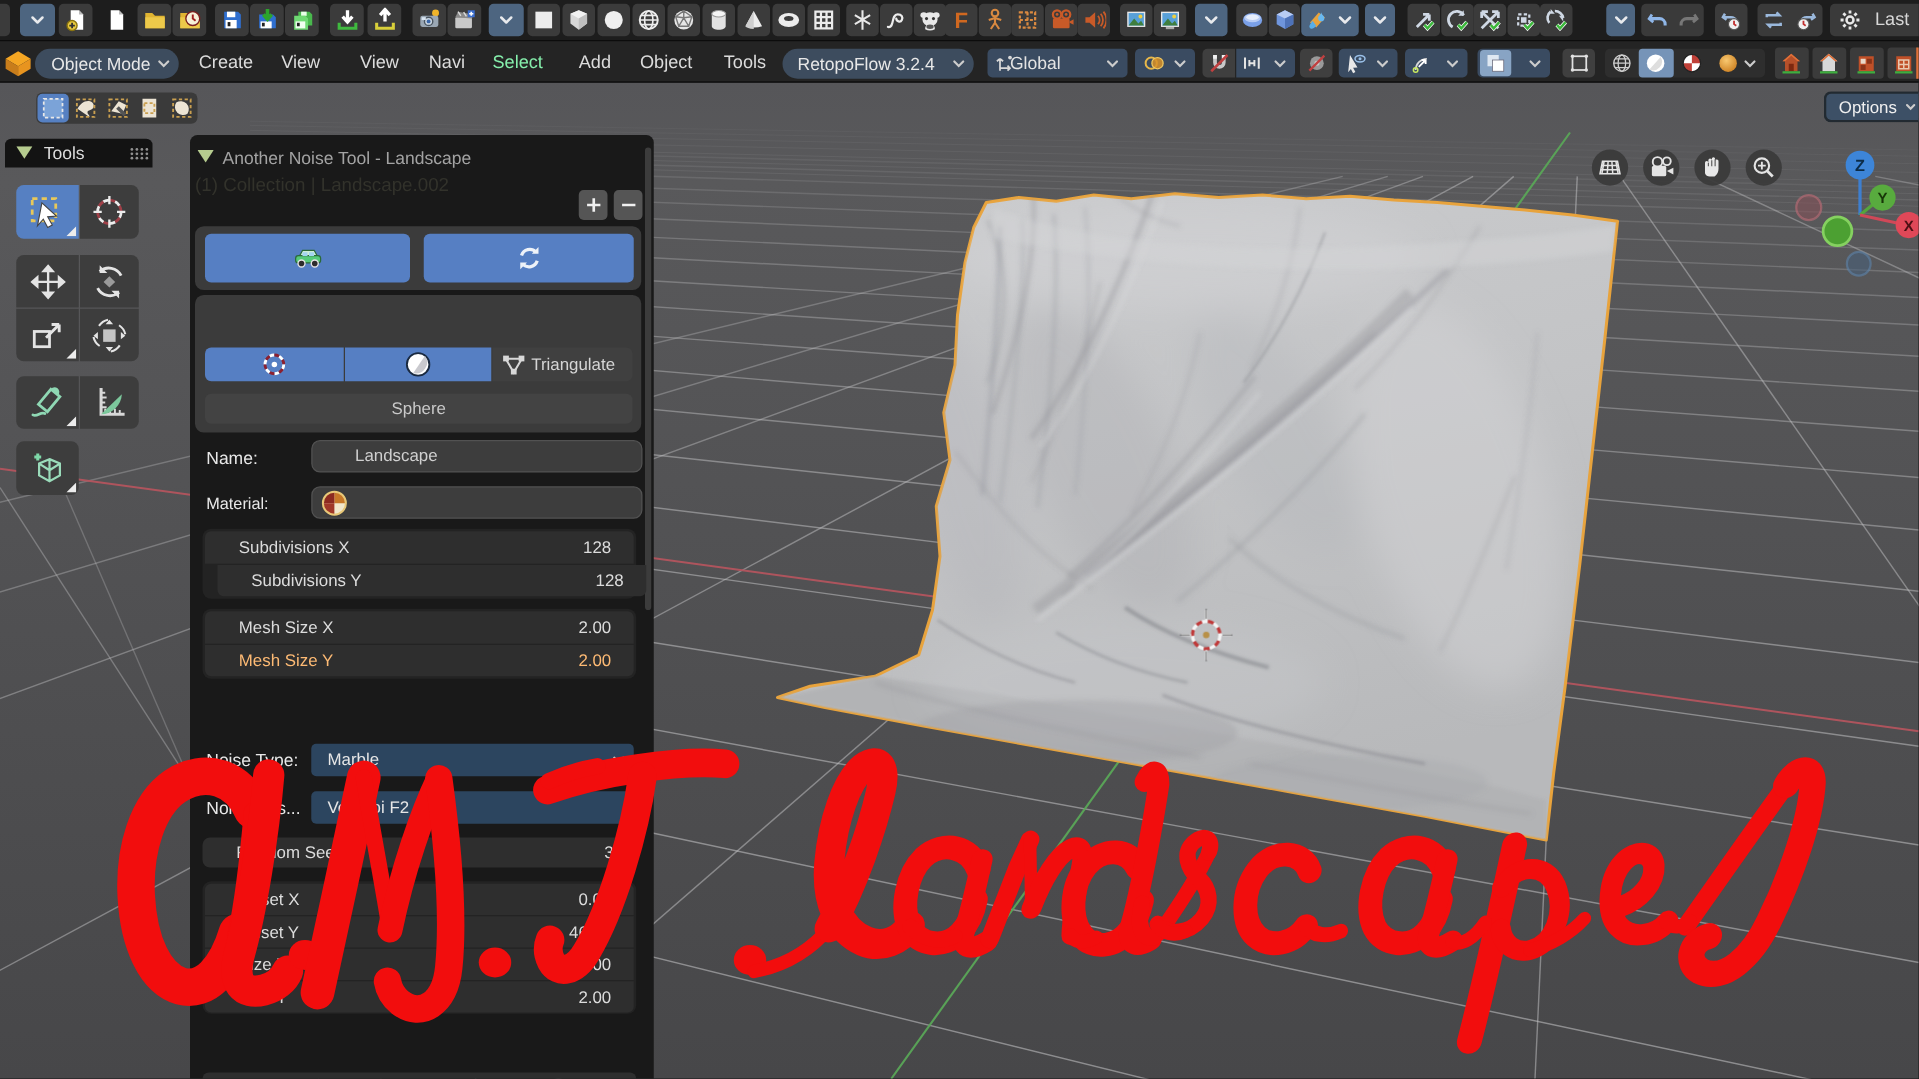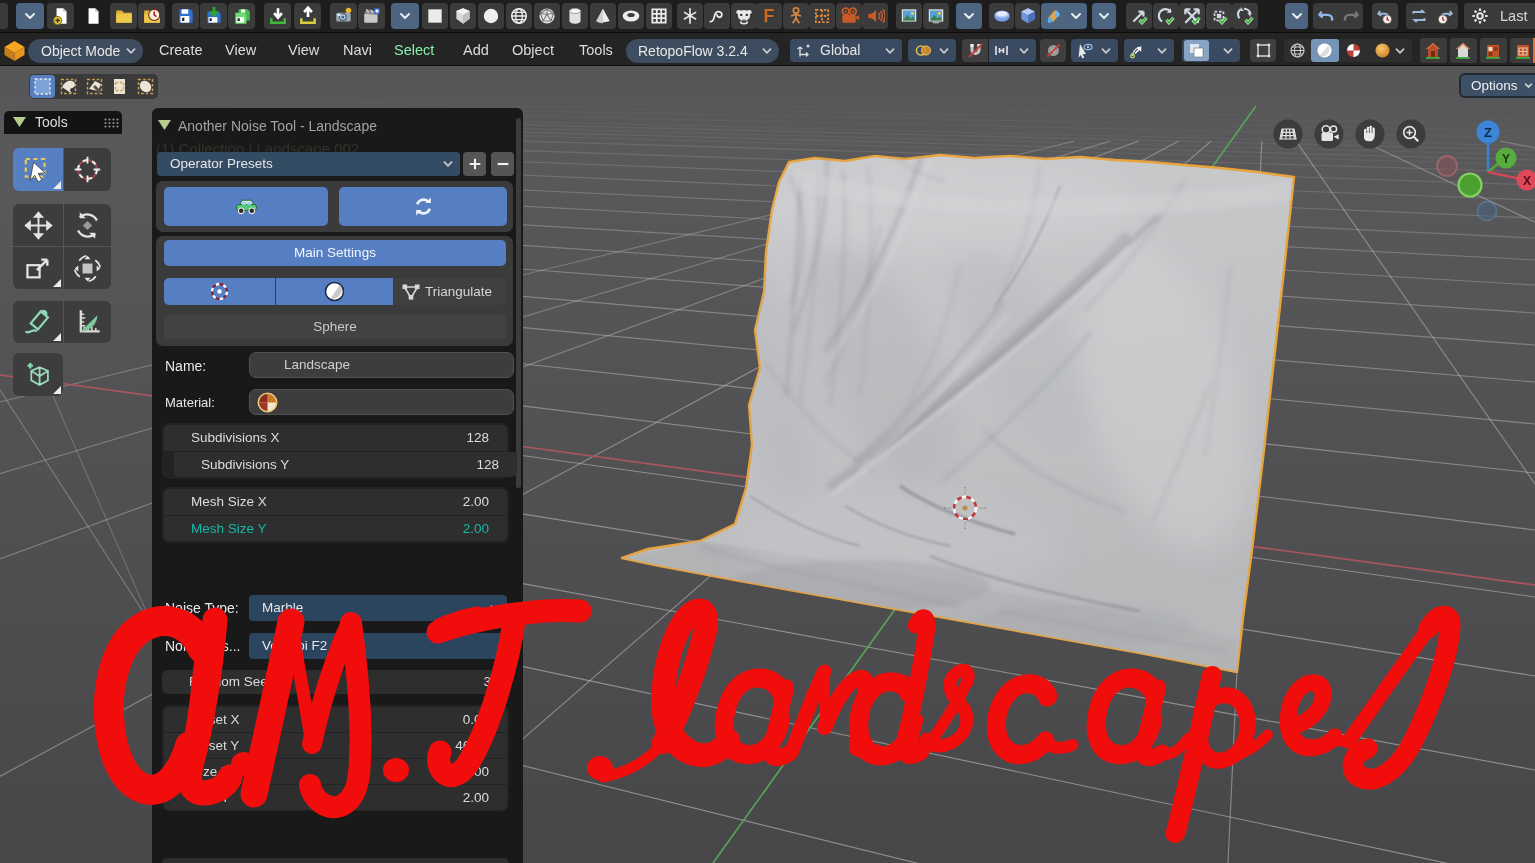--- a/index.html
+++ b/index.html
@@ -536,21 +536,21 @@
       <div style="position:absolute;left:579px;top:9px;color:#dcdcdc;font-size:14.5px">Tools</div>
       <div style="position:absolute;left:626px;top:6px;width:153px;height:24px;background:#3d4c5e;border-radius:12px;color:#e8e8e8;font-size:14px;line-height:24px;padding-left:12px;box-sizing:border-box">RetopoFlow 3.2.4<svg style="position:absolute;right:4px;top:50%;margin-top:-8px" width="16" height="16" viewBox="0 0 18 18">
           <path d="M5 7l4 4 4-4" stroke="#ccc" stroke-width="2" fill="none" stroke-linecap="round"></path>
         </svg></div>
       <div style="position:absolute;left:790px;top:6px;width:112px;height:23px;background:#3a4b61;border-radius:4px;color:#e4e4e4;font-size:14px;line-height:23px">
 <svg style="position:absolute;left:5px;top:2px" width="19" height="19" viewBox="0 0 19 19">
           <path d="M5 15.5V6M5 6l-2.5 2M5 6l2.5 2" stroke="#d8d8d8" stroke-width="1.4" fill="none"></path>
           <path d="M5 13.5H13M11 11.5l2 2-2 2" stroke="#d8d8d8" stroke-width="1.4" fill="none"></path>
           <circle cx="13" cy="5" r="1.5" fill="#d8d8d8"></circle>
         </svg>
-<span style="margin-left:30px">Global</span><svg style="position:absolute;right:4px;top:50%;margin-top:-8px" width="16" height="16" viewBox="0 0 18 18">
+<span style="margin-left:18px">Global</span><svg style="position:absolute;right:4px;top:50%;margin-top:-8px" width="16" height="16" viewBox="0 0 18 18">
           <path d="M5 7l4 4 4-4" stroke="#ccc" stroke-width="2" fill="none" stroke-linecap="round"></path>
         </svg></div>
       <div style="position:absolute;left:908px;top:6px;width:48px;height:23px;background:#3a4b61;border-radius:4px">
 <svg style="position:absolute;left:6px;top:2px" width="19" height="19" viewBox="0 0 19 19">
           <circle cx="7" cy="9.5" r="4.5" fill="none" stroke="#e8b84a" stroke-width="1.6"></circle>
           <circle cx="12" cy="9.5" r="4.5" fill="#d89028" fill-opacity=".85" stroke="#f0c860" stroke-width="1"></circle>
         </svg>
         <svg style="position:absolute;right:4px;top:50%;margin-top:-8px" width="16" height="16" viewBox="0 0 18 18">
           <path d="M5 7l4 4 4-4" stroke="#ccc" stroke-width="2" fill="none" stroke-linecap="round"></path>
         </svg>
@@ -804,23 +804,20 @@
         <path d="M8 0v8H0z" fill="#ececec"></path>
       </svg>
     </div>
 <div style="position:absolute;left:152px;top:108px;width:371px;height:755px;background:#191919;border-radius:6px 6px 0 0"></div>
     <div style="position:absolute;left:516px;top:118px;width:5px;height:370px;background:#3c3c3c;border-radius:3px"></div>
     <div style="position:absolute;left:156px;top:140px;color:#32322b;font-size:15px">(1) Collection | Landscape.002</div>
     <svg style="position:absolute;left:158px;top:120px" width="13" height="11" viewBox="0 0 13 11">
       <path d="M0 0h13L6.5 10z" fill="#b6cc8f"></path>
     </svg>
 <div style="position:absolute;left:178px;top:118px;color:#a3a3a3;font-size:14px">Another Noise Tool - Landscape</div>
-    <div style="position:absolute;left:157px;top:152px;width:303px;height:24px;background:#344b64;border-radius:4px;color:#e6e6e6;font-size:13.5px;line-height:24px;padding-left:13px;box-sizing:border-box">Operator Presets<svg style="position:absolute;right:4px;top:50%;margin-top:-8px" width="16" height="16" viewBox="0 0 18 18">
-        <path d="M5 7l4 4 4-4" stroke="#ccc" stroke-width="2" fill="none" stroke-linecap="round"></path>
-      </svg></div>
     <div style="position:absolute;left:463px;top:152px;width:23px;height:24px;background:#555;border-radius:4px">
       <svg style="position:absolute;left:3.5px;top:4px" width="16" height="16" viewBox="0 0 18 18">
         <path d="M9 3v12M3 9h12" stroke="#f0f0f0" stroke-width="2.4"></path>
       </svg>
     </div>
     <div style="position:absolute;left:491px;top:152px;width:23px;height:24px;background:#555;border-radius:4px">
       <svg style="position:absolute;left:3.5px;top:4px" width="16" height="16" viewBox="0 0 18 18">
         <path d="M3 9h12" stroke="#f0f0f0" stroke-width="2.4"></path>
       </svg>
     </div>
@@ -837,21 +834,20 @@
     </div>
     <div style="position:absolute;left:339px;top:187px;width:168px;height:39px;background:#567fc3;border-radius:5px">
       <svg style="position:absolute;left:73px;top:8px" width="23" height="23" viewBox="0 0 22 22">
         <path d="M5 9a6.5 6.5 0 0111-2.5" fill="none" stroke="#eef2f8" stroke-width="2.5"></path>
         <path d="M18 2.5v5.2h-5.2z" fill="#eef2f8"></path>
         <path d="M17 13a6.5 6.5 0 01-11 2.5" fill="none" stroke="#eef2f8" stroke-width="2.5"></path>
         <path d="M4 19.5v-5.2h5.2z" fill="#eef2f8"></path>
       </svg>
     </div>
     <div style="position:absolute;left:156px;top:236px;width:357px;height:110px;background:#3b3b3b;border-radius:7px"></div>
-    <div style="position:absolute;left:164px;top:240px;width:342px;height:26px;background:#567fc3;border-radius:5px;color:#f2f5fa;font-size:13.5px;line-height:26px;text-align:center">Main Settings</div>
     <div style="position:absolute;left:164px;top:278px;width:111px;height:27px;background:#567fc3;border-radius:5px 0 0 5px">
       <svg style="position:absolute;left:44px;top:2px" width="23" height="23" viewBox="0 0 23 23">
         <circle cx="11.5" cy="11.5" r="7.5" fill="none" stroke="#fff" stroke-width="2.3" stroke-dasharray="3.9 3.9"></circle>
         <circle cx="11.5" cy="11.5" r="7.5" fill="none" stroke="#8c2030" stroke-width="2.3" stroke-dasharray="3.9 3.9" stroke-dashoffset="3.9"></circle>
         <circle cx="11.5" cy="11.5" r="2.2" fill="#fff"></circle>
       </svg>
     </div>
     <div style="position:absolute;left:276px;top:278px;width:117px;height:27px;background:#567fc3;border-radius:0">
       <svg style="position:absolute;left:47px;top:2px" width="23" height="23" viewBox="0 0 23 23">
         <circle cx="11.5" cy="11.5" r="9" fill="#fff" stroke="#1a2a40" stroke-width="1.5"></circle>
@@ -882,21 +878,21 @@
           <path d="M10.5 10.5v10.5H0v-10.5z" fill="#a03828"></path>
         </g>
         <circle cx="10.5" cy="10.5" r="9.2" fill="none" stroke="#e8c878" stroke-width="1.6"></circle>
       </svg>
     </div>
     <div style="position:absolute;left:162px;top:423px;width:347px;height:56px;background:#232323;border-radius:7px"></div>
     <div style="position:absolute;left:164px;top:425px;width:343px;height:26px;background:#2e2e2e;border-radius:5px 5px 0 0;color:#dcdcdc;font-size:13.5px;line-height:26px"><span style="margin-left:27px">Subdivisions X</span><span style="position:absolute;right:18px">128</span></div>
     <div style="position:absolute;left:174px;top:452px;width:343px;height:25px;background:#2e2e2e;border-radius:0 0 5px 5px;color:#dcdcdc;font-size:13.5px;line-height:25px"><span style="margin-left:27px">Subdivisions Y</span><span style="position:absolute;right:18px">128</span></div>
     <div style="position:absolute;left:162px;top:487px;width:347px;height:56px;background:#232323;border-radius:7px"></div>
     <div style="position:absolute;left:164px;top:489px;width:343px;height:26px;background:#2e2e2e;border-radius:5px 5px 0 0;color:#dcdcdc;font-size:13.5px;line-height:26px"><span style="margin-left:27px">Mesh Size X</span><span style="position:absolute;right:18px">2.00</span></div>
-    <div style="position:absolute;left:164px;top:516px;width:343px;height:25px;background:#2e2e2e;border-radius:0 0 5px 5px;color:#14b8a6;font-size:13.5px;line-height:25px"><span style="margin-left:27px">Mesh Size Y</span><span style="position:absolute;right:18px">2.00</span></div>
+    <div style="position:absolute;left:164px;top:516px;width:343px;height:25px;background:#2e2e2e;border-radius:0 0 5px 5px;color:#fdba74;font-size:13.5px;line-height:25px"><span style="margin-left:27px">Mesh Size Y</span><span style="position:absolute;right:18px">2.00</span></div>
     <div style="position:absolute;left:165px;top:600px;color:#e8e8e8;font-size:14px">Noise Type:</div>
     <div style="position:absolute;left:249px;top:595px;width:258px;height:26px;background:#2c455f;border-radius:4px;color:#e6e6e6;font-size:13.5px;line-height:26px;padding-left:13px;box-sizing:border-box">Marble<svg style="position:absolute;right:4px;top:50%;margin-top:-8px" width="16" height="16" viewBox="0 0 18 18">
         <path d="M5 7l4 4 4-4" stroke="#ccc" stroke-width="2" fill="none" stroke-linecap="round"></path>
       </svg></div>
     <div style="position:absolute;left:165px;top:638px;color:#e8e8e8;font-size:14px">Noise Bas...</div>
     <div style="position:absolute;left:249px;top:633px;width:258px;height:26px;background:#2c455f;border-radius:4px;color:#e6e6e6;font-size:13.5px;line-height:26px;padding-left:13px;box-sizing:border-box">Voronoi F2 - F1</div>
     <div style="position:absolute;left:162px;top:670px;width:347px;height:24px;background:#2e2e2e;border-radius:6px;color:#dcdcdc;font-size:13.5px;line-height:24px"><span style="margin-left:27px">Random Seed</span><span style="position:absolute;right:18px">3</span></div>
     <div style="position:absolute;left:162px;top:705px;width:347px;height:106px;background:#232323;border-radius:7px"></div>
     <div style="position:absolute;left:164px;top:707px;width:343px;height:25px;background:#2e2e2e;border-radius:5px 5px 0 0;color:#dcdcdc;font-size:13.5px;line-height:25px"><span style="margin-left:27px">Offset X</span><span style="position:absolute;right:18px">0.00</span></div>
     <div style="position:absolute;left:164px;top:733px;width:343px;height:25px;background:#2e2e2e;border-radius:0;color:#dcdcdc;font-size:13.5px;line-height:25px"><span style="margin-left:27px">Offset Y</span><span style="position:absolute;right:18px">46.88</span></div>

